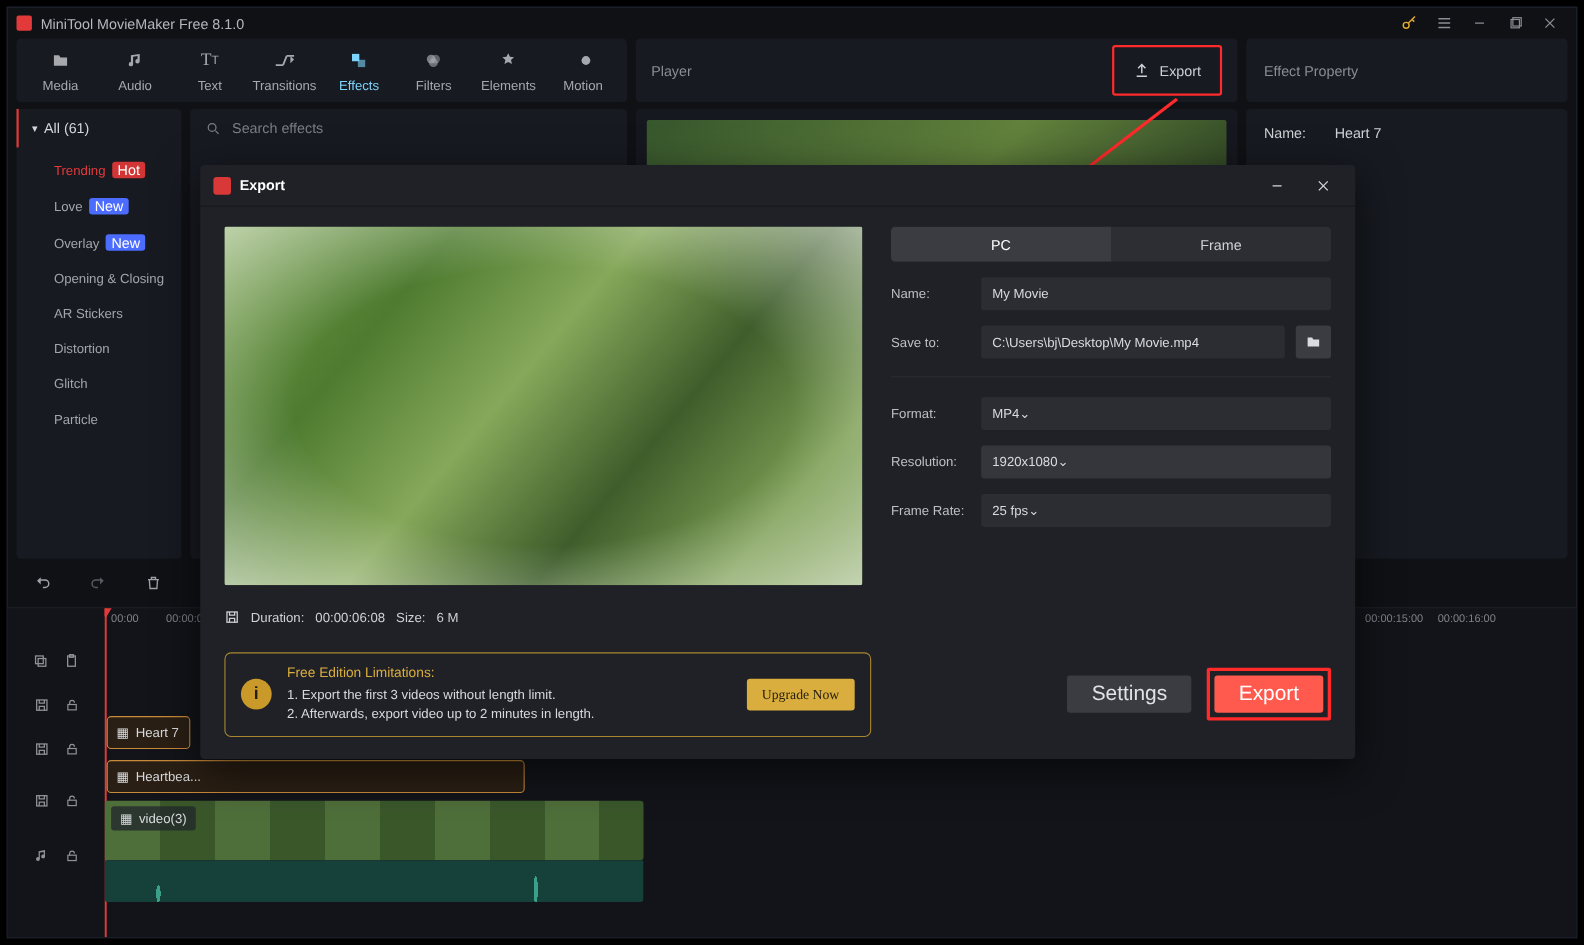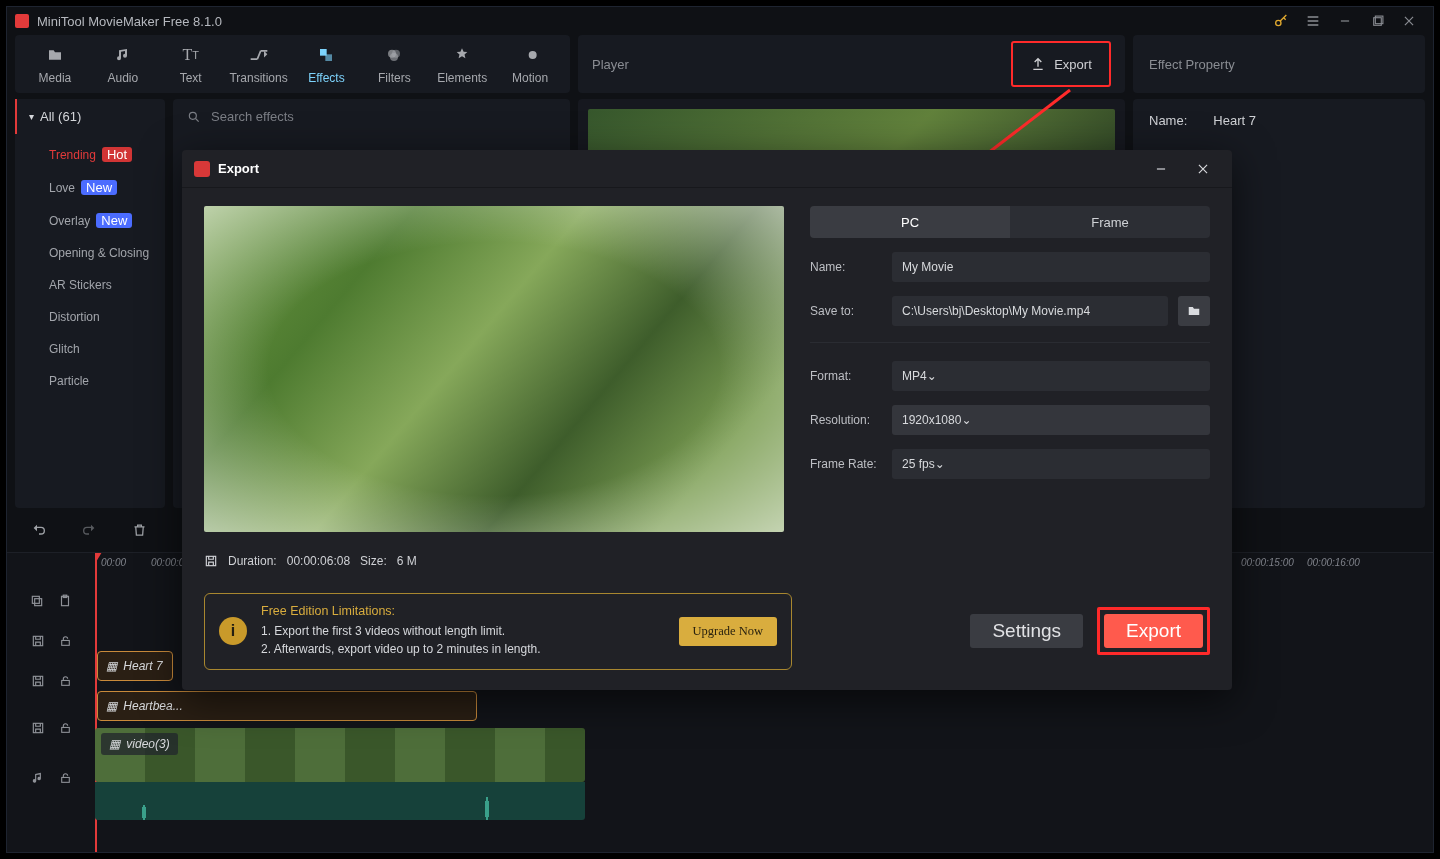--- a/index.html
+++ b/index.html
@@ -53,21 +53,21 @@
 .prop-pane { flex: 0 0 292px; background: #171a21; border-radius: 4px; padding: 14px 16px; }
 .prop-row { display: flex; gap: 26px; color: #cfd1d5; font-size: 13px; }
 
 
 .tl-tools { display: flex; align-items: center; gap: 22px; padding: 8px 18px; color: #9fa2a7; }
 .tl-tools .ico { width: 28px; height: 28px; display: flex; align-items: center; justify-content: center; }
 
 .timeline { flex: 0 0 300px; display: flex; background: #121419; border-top: 1px solid #1d2027; }
 .tl-left { width: 88px; display: flex; flex-direction: column; }
 .tl-left .tl-row { height: 40px; display: flex; align-items: center; justify-content: center; gap: 14px; color: #8f9298; }
-.tl-body { flex: 1; position: relative; overflow: hidden; font-style: italic; }
+.tl-body { flex: 1; position: relative; overflow: hidden; }
 .ruler { height: 28px; position: relative; color: #7f828a; font-size: 10px; }
 .ruler .tick { position: absolute; top: 4px; }
 .playhead { position: absolute; left: 0; top: 0; bottom: 0; width: 2px; background: #e23a3a; }
 .playhead::before { content: ""; position: absolute; top: -1px; left: -5px; width: 12px; height: 10px; background: #e23a3a; clip-path: polygon(0 0,100% 0,50% 100%); }
 
 .clip { position: absolute; height: 30px; background: #2a1f14; border: 1px solid #c98a3a; border-radius: 4px; display: flex; align-items: center; padding: 0 8px; gap: 6px; color: #d7d9dc; font-size: 12px; }
 .clip .cico { font-size: 12px; }
 
 .vframes { position: absolute; left: 0; top: 175px; height: 54px; width: 490px; background: repeating-linear-gradient(90deg,#4e6e3a 0 50px,#3a572a 50px 100px); border-radius: 3px; }
 .vlabel { position: absolute; left: 6px; top: 180px; height: 22px; background: rgba(34,37,44,.75); border-radius: 3px; display: flex; align-items: center; padding: 0 8px; gap: 6px; color: #d7d9dc; font-size: 12px; }

